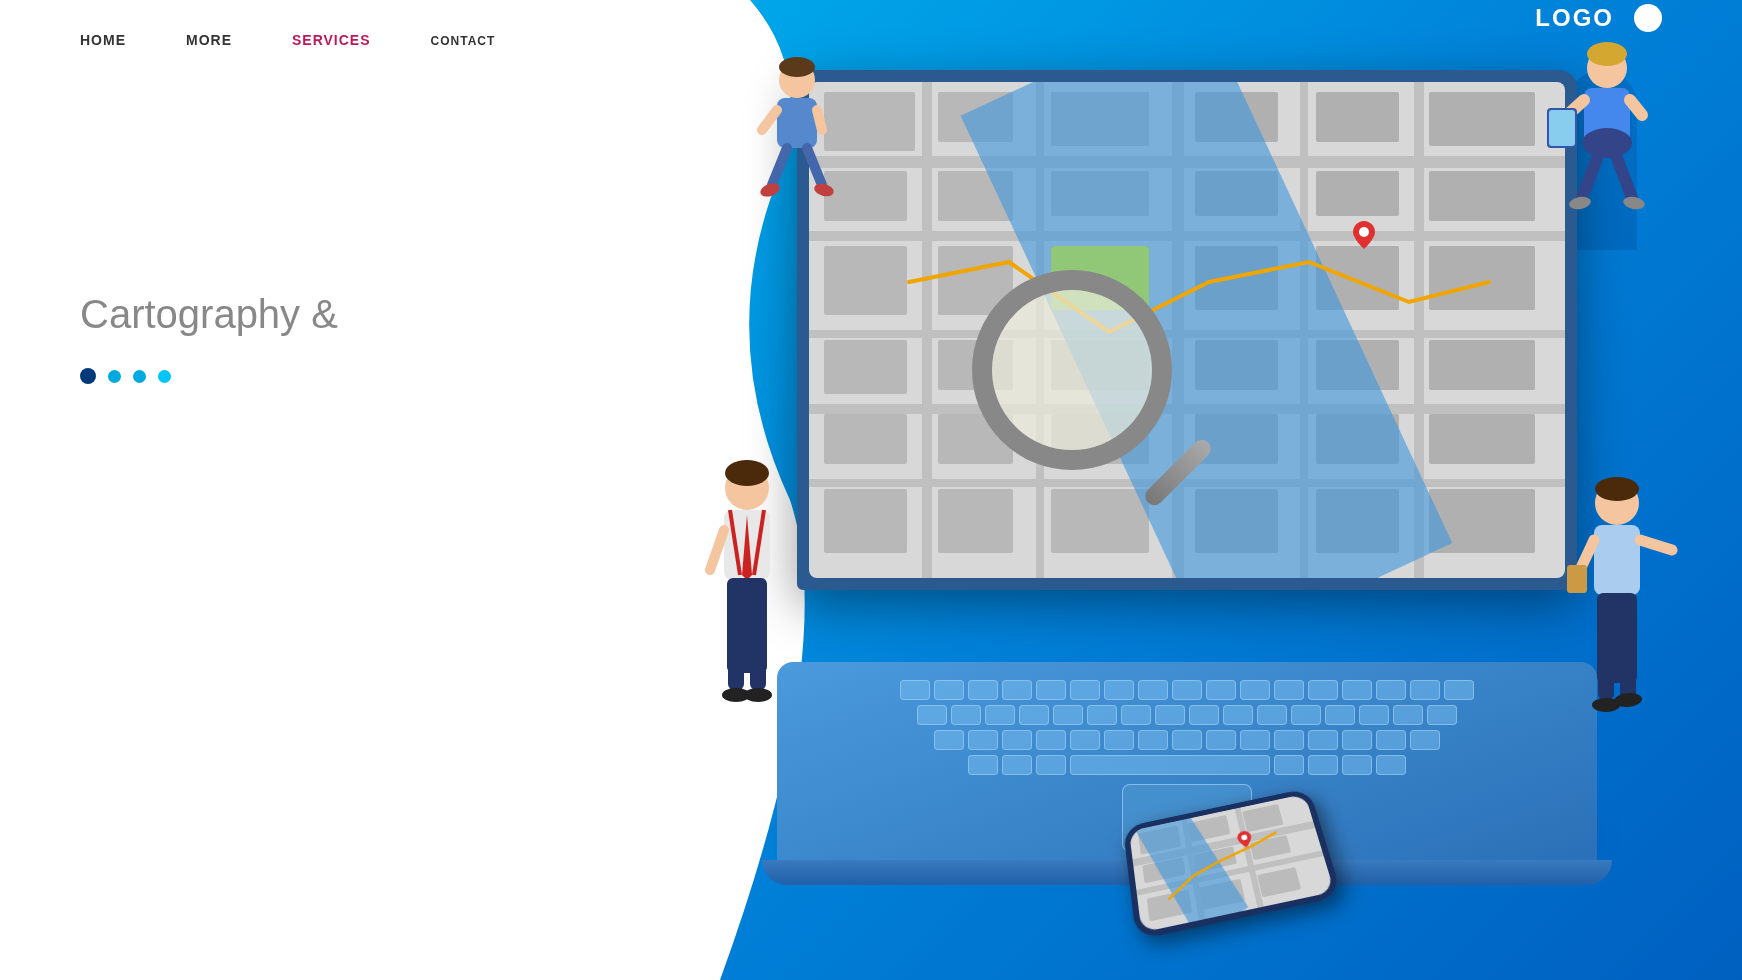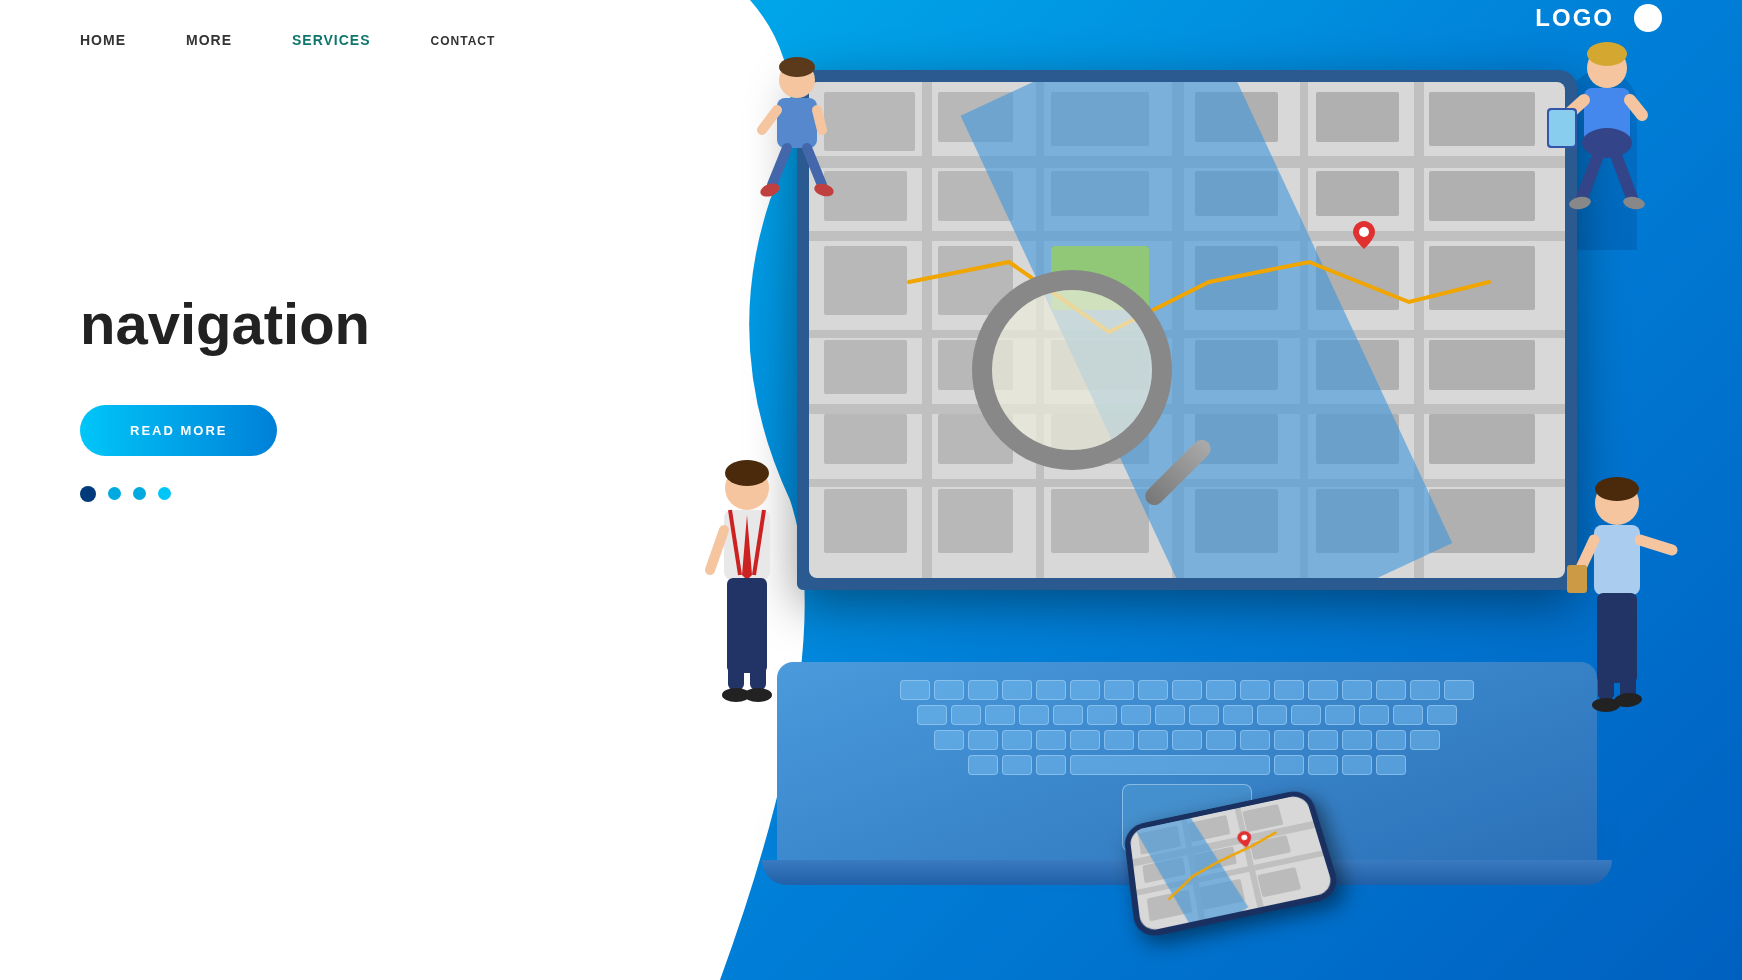--- a/index.html
+++ b/index.html
@@ -34,33 +34,32 @@
 "></div>
 
 <svg style="position:absolute;top:0;left:0;width:1742px;height:980px;z-index:1;" viewBox="0 0 1742 980" preserveAspectRatio="none">
   <path d="M0,0 L750,0 Q820,80 770,200 Q720,350 790,500 Q840,650 720,980 L0,980 Z" fill="white"></path>
 </svg>
 
 <nav style="position:absolute;top:0;left:0;width:100%;height:80px;display:flex;align-items:center;padding:0 80px;z-index:10;">
   <ul style="display:flex;gap:60px;list-style:none;">
     <li><a href="#" style="text-decoration:none;color:#333;font-size:14px;font-weight:600;letter-spacing:1px;">HOME</a></li>
     <li><a href="#" style="text-decoration:none;color:#333;font-size:14px;font-weight:600;letter-spacing:1px;">MORE</a></li>
-    <li><a href="#" style="text-decoration:none;color:#0f766e;font-size:14px;font-weight:600;letter-spacing:1px;">SERVICES</a></li>
+    <li><a href="#" style="text-decoration:none;color:#be185d;font-size:14px;font-weight:600;letter-spacing:1px;">SERVICES</a></li>
     <li><a href="#" style="text-decoration:none;color:#333;font-size:12px;font-weight:600;letter-spacing:1px;">CONTACT</a></li>
   </ul>
 </nav>
 
 <div style="position:absolute;right:80px;top:4px;display:flex;align-items:center;gap:20px;z-index:10;">
   <span style="font-size:24px;font-weight:700;color:white;letter-spacing:2px;">LOGO</span>
   <div style="width:28px;height:28px;background:white;border-radius:50%;"></div>
 </div>
 
 <div style="position:absolute;left:80px;top:290px;z-index:10;max-width:500px;">
-  <div style="font-size:58px;color:#222;font-weight:900;line-height:1.05;margin-top:4px;">navigation</div>
-  <button style="display:inline-block;margin-top:50px;padding:18px 50px;background:linear-gradient(90deg,#00c6f8,#0080d8);color:white;font-size:13px;font-weight:700;letter-spacing:2px;border:none;border-radius:30px;cursor:pointer;">READ MORE</button>
+  <div style="font-size:40px;color:#888;font-weight:300;line-height:1.2;">Cartography &amp;</div>
 
   
   <div style="display:flex;gap:12px;margin-top:30px;align-items:center;">
     <div style="width:16px;height:16px;border-radius:50%;background:#003a7a;cursor:pointer;"></div>
     <div style="width:13px;height:13px;border-radius:50%;background:#00aae0;cursor:pointer;"></div>
     <div style="width:13px;height:13px;border-radius:50%;background:#00aae0;cursor:pointer;"></div>
     <div style="width:13px;height:13px;border-radius:50%;background:#00c6f8;cursor:pointer;"></div>
   </div>
 </div>
 

